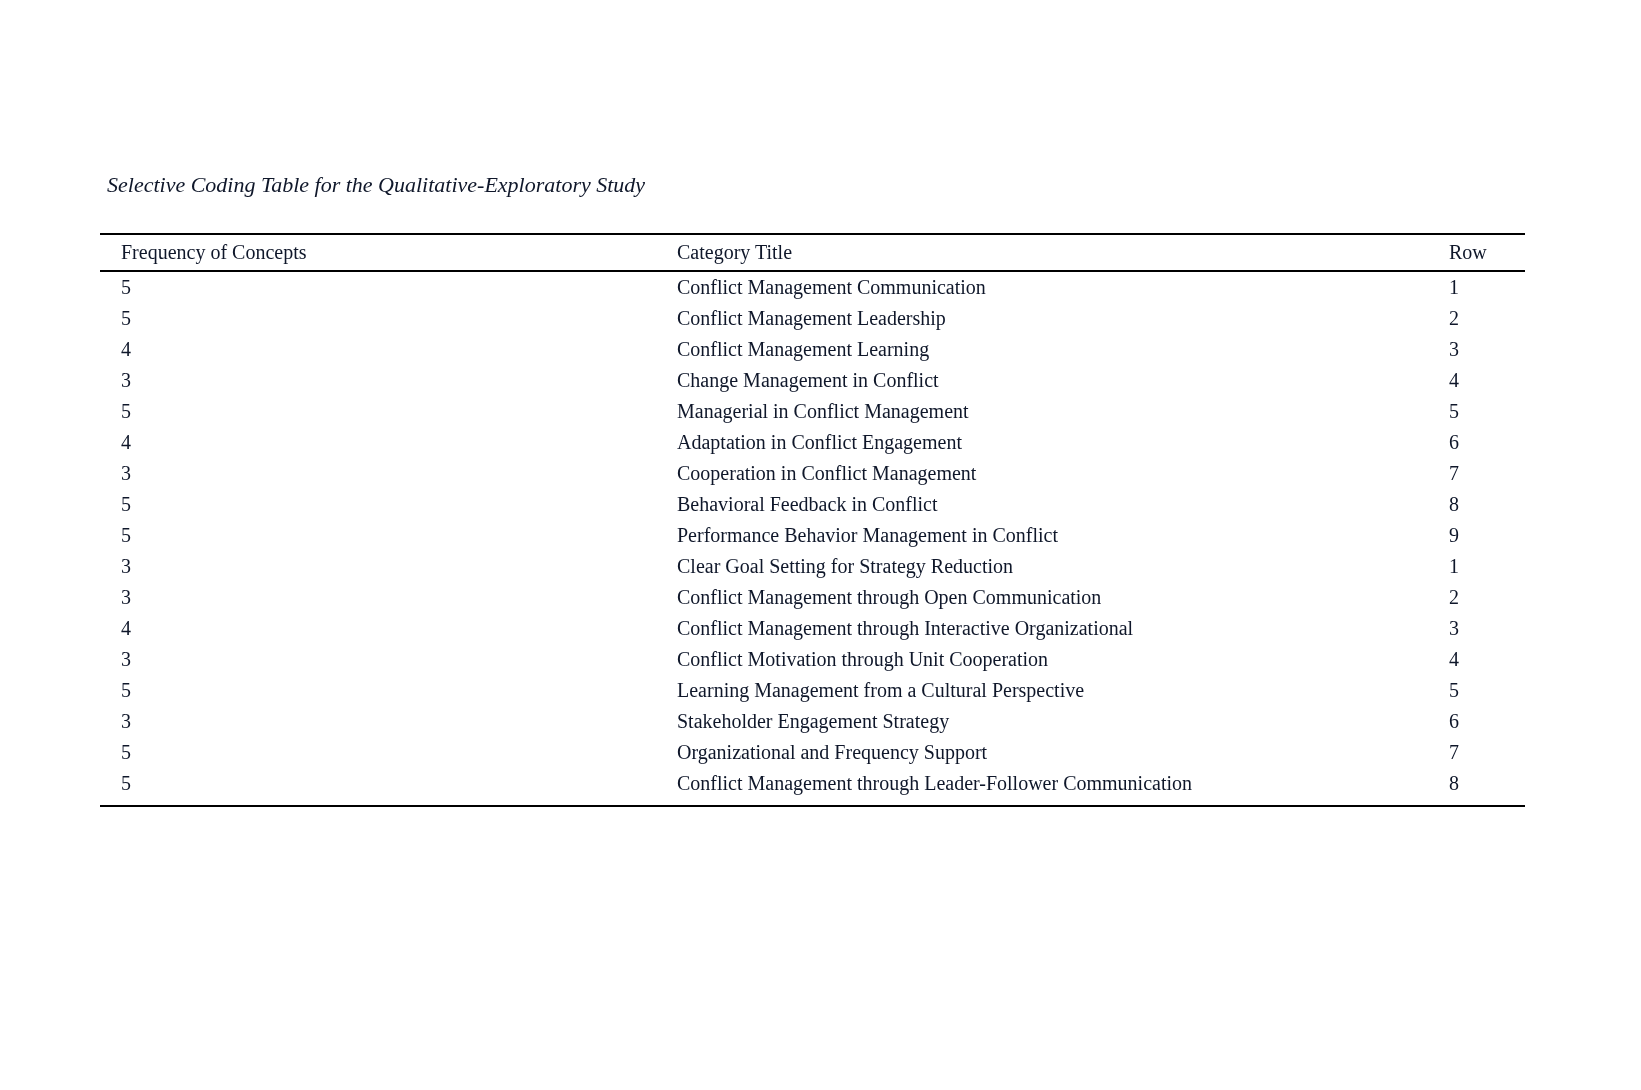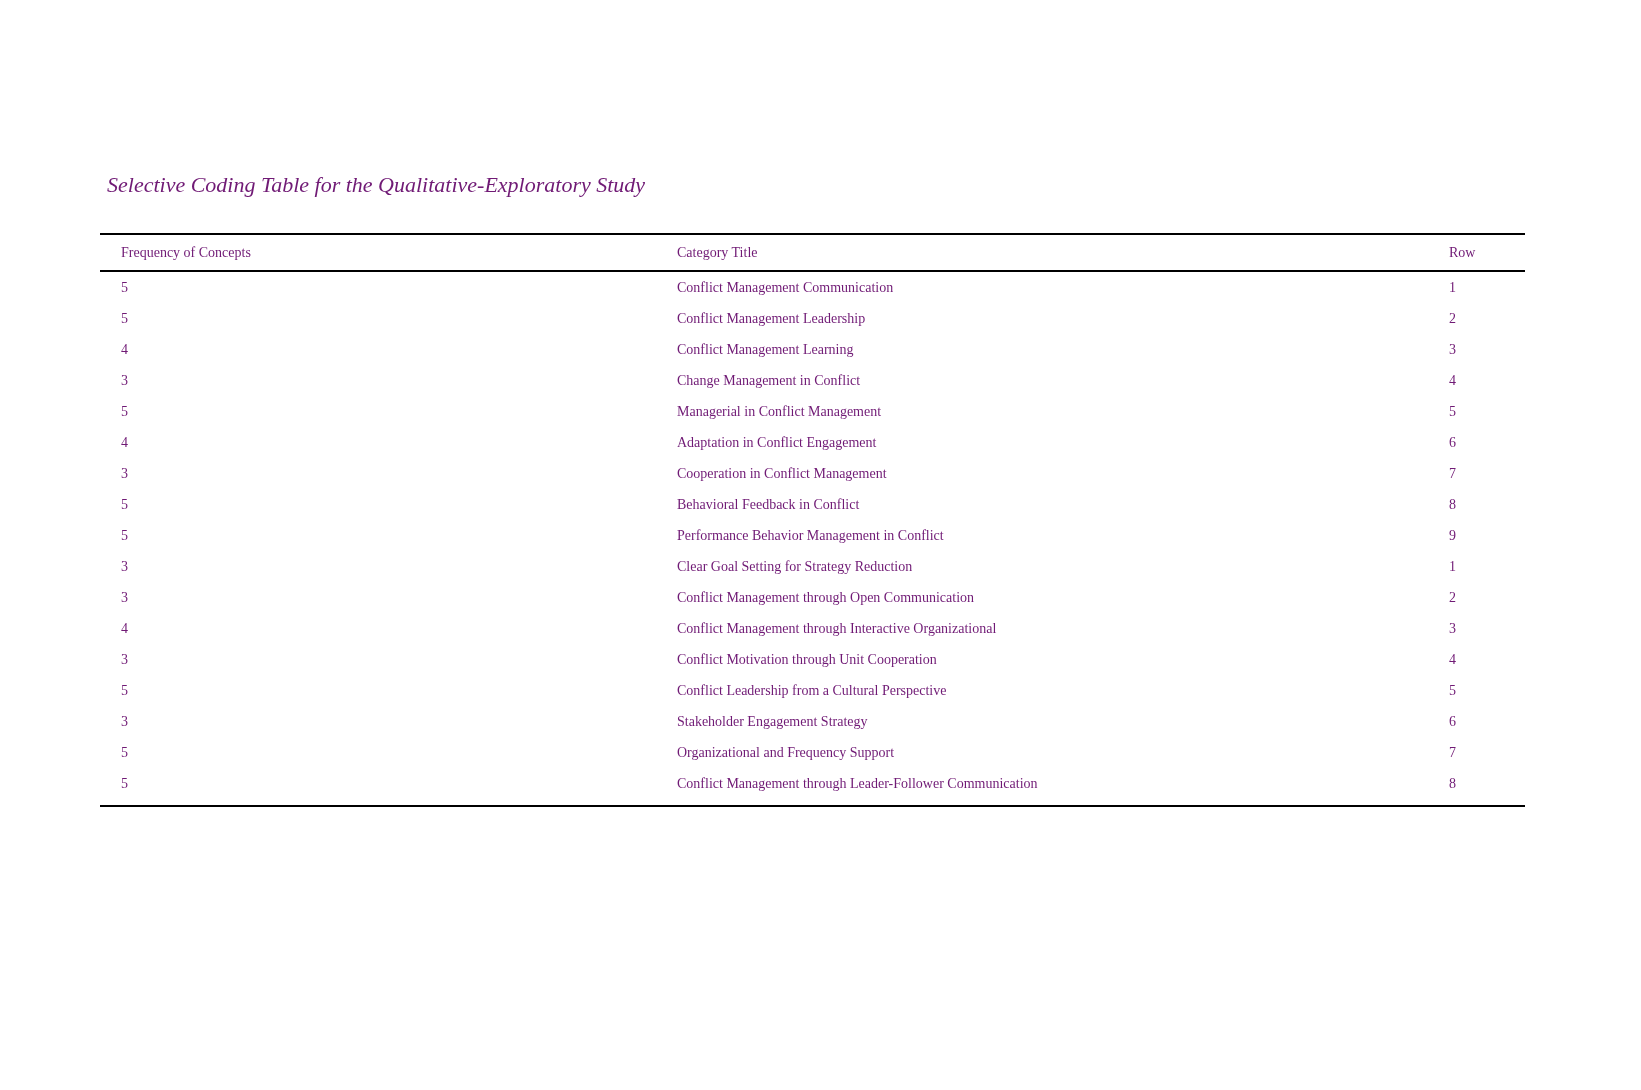--- a/index.html
+++ b/index.html
@@ -5,40 +5,40 @@
   html, body {
     margin: 0;
     padding: 0;
     background: #ffffff;
   }
   .page {
     position: relative;
     width: 1641px;
     height: 1090px;
     background: #ffffff;
-    color: #701a75;
+    color: #0f172a;
     font-family: "Liberation Serif", serif;
     overflow: hidden;
   }
   .table-title {
     position: absolute;
     left: 107px;
     top: 172px;
     font-size: 22px;
     font-style: italic;
     white-space: nowrap;
   }
   table.coding-table {
     position: absolute;
     left: 100px;
     top: 233px;
     width: 1425px;
     border-collapse: collapse;
     table-layout: fixed;
-    font-size: 14px;
+    font-size: 20px;
     border-top: 2px solid #000000;
     border-bottom: 2px solid #000000;
   }
   col.col-freq { width: 577px; }
   col.col-cat  { width: 772px; }
   col.col-row  { width: 76px; }
   .coding-table th {
     font-weight: normal;
     text-align: left;
     vertical-align: middle;
@@ -147,21 +147,21 @@
           <td>Conflict Management through Interactive Organizational</td>
           <td>3</td>
         </tr>
         <tr>
           <td>3</td>
           <td>Conflict Motivation through Unit Cooperation</td>
           <td>4</td>
         </tr>
         <tr>
           <td>5</td>
-          <td>Conflict Leadership from a Cultural Perspective</td>
+          <td>Learning Management from a Cultural Perspective</td>
           <td>5</td>
         </tr>
         <tr>
           <td>3</td>
           <td>Stakeholder Engagement Strategy</td>
           <td>6</td>
         </tr>
         <tr>
           <td>5</td>
           <td>Organizational and Frequency Support</td>

